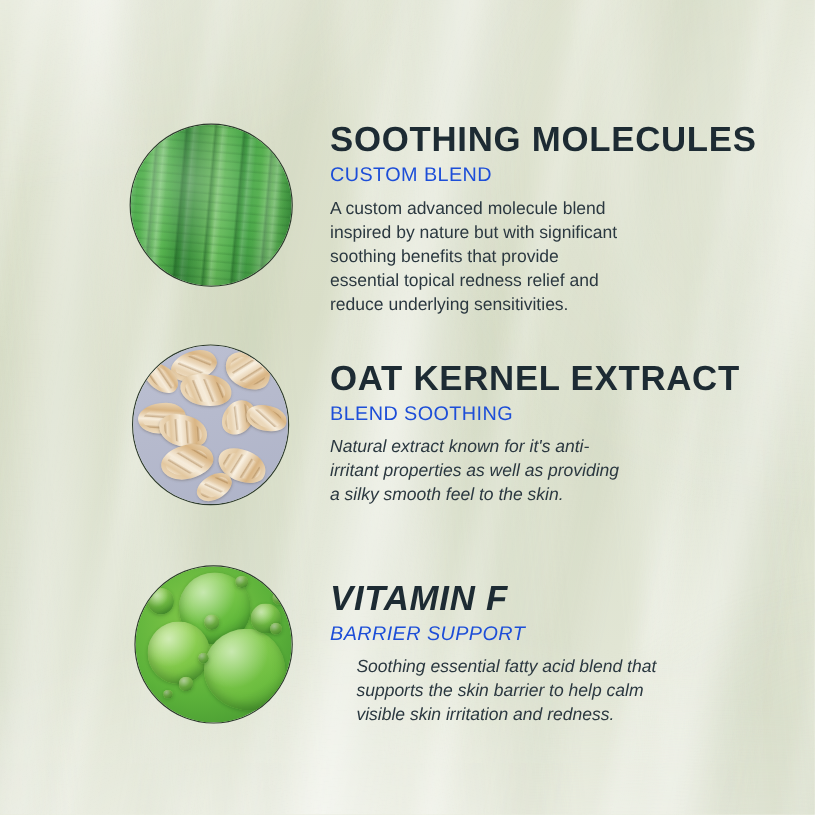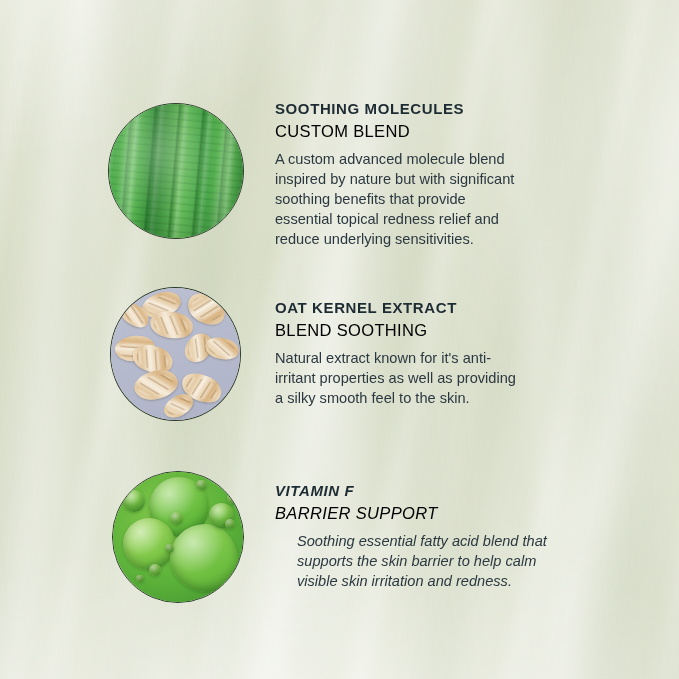--- a/index.html
+++ b/index.html
@@ -189,33 +189,33 @@
   }
 
   
   .text {
     position: absolute;
   }
   .heading {
     margin: 0;
     font-family: "Liberation Sans", sans-serif;
     font-weight: 700;
-    font-size: 15px;
+    font-size: 29px;
     letter-spacing: 0.6px;
     color: #1d2b33;
     line-height: 1.12;
     white-space: nowrap;
   }
   .subheading {
     margin: 4px 0 0 0;
     font-family: "Liberation Sans", sans-serif;
     font-weight: 400;
     font-size: 16.5px;
     letter-spacing: 0.35px;
-    color: #000000;
+    color: #1d4ed8;
     line-height: 1.15;
     white-space: nowrap;
   }
   .body {
     margin: 8px 0 0 0;
     font-family: "Liberation Sans", sans-serif;
     font-weight: 400;
     font-size: 14.6px;
     line-height: 20px;
     color: #2b3840;
@@ -265,21 +265,21 @@
       <div class="flake" style="--fa:30deg; left:73%; top:38%; width:26%; height:16%; transform:rotate(12deg);"></div>
       <div class="flake" style="--fa:45deg; left:18%; top:63%; width:34%; height:21%; transform:rotate(-14deg);"></div>
       <div class="flake" style="--fa:100deg; left:54%; top:66%; width:32%; height:20%; transform:rotate(22deg);"></div>
       <div class="flake" style="--fa:55deg; left:40%; top:82%; width:24%; height:15%; transform:rotate(-30deg);"></div>
     </div>
   </div>
 
   <div class="text" style="left:275px; top:300px; width:285px;">
     <h2 class="heading">OAT KERNEL EXTRACT</h2>
     <h3 class="subheading">BLEND SOOTHING</h3>
-    <p class="body" style="max-width:272px;">Natural extract known for it's anti-
+    <p class="body" style="max-width:272px;font-style:italic;">Natural extract known for it's anti-
 irritant properties as well as providing
 a silky smooth feel to the skin.</p>
   </div>
 
   <div class="media" style="left:112px; top:471px; width:132px; height:132px;">
     <div class="oil">
       <div class="drop" style="--d1:#9ad95d; --d2:#63ba3c; --d3:#3f8f2c; left:28%; top:4%;  width:46%; height:46%;"></div>
       <div class="drop" style="--d1:#aee06c; --d2:#7cc646; --d3:#4d9c33; left:8%;  top:35%; width:40%; height:40%;"></div>
       <div class="drop blob" style="--d1:#9bd95e; --d2:#6cbd3f; --d3:#47962f; left:44%; top:40%; width:52%; height:52%;"></div>
       <div class="drop" style="--d1:#a5dd63; --d2:#6fbe42; --d3:#45942e; left:8%;  top:14%; width:17%; height:17%;"></div>

